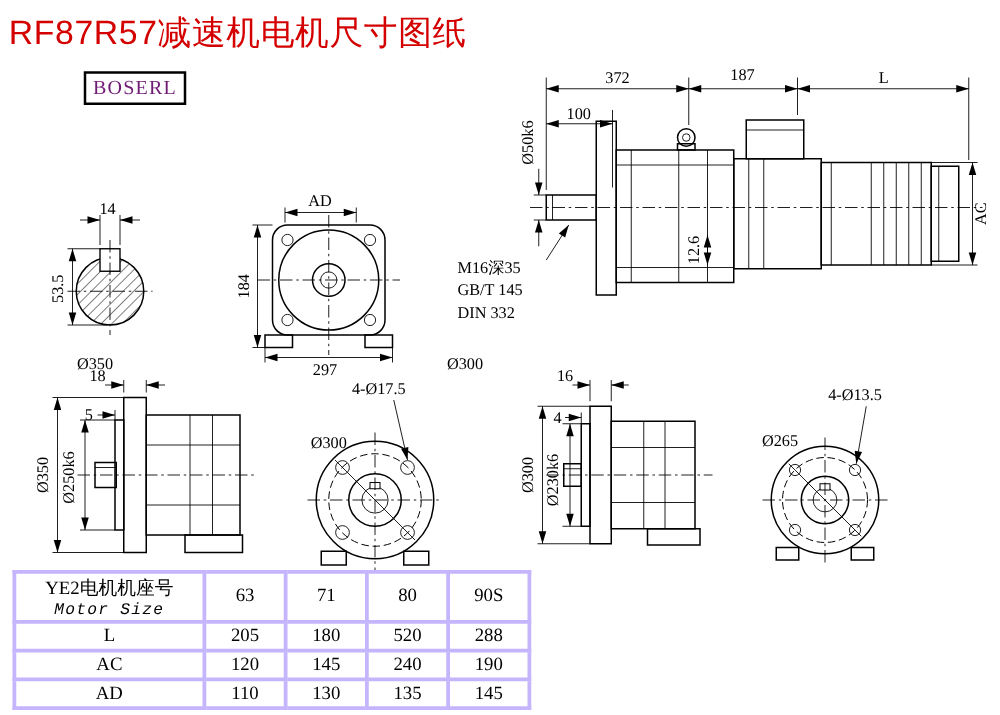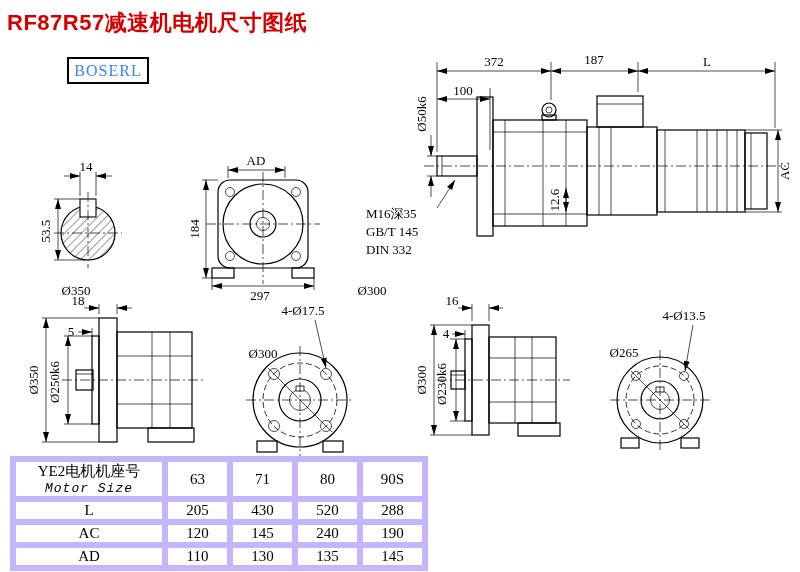--- a/index.html
+++ b/index.html
@@ -1,31 +1,31 @@
 <!DOCTYPE html>
 <html><head>
 <meta charset="utf-8">
 <style>
   * { margin:0; padding:0; box-sizing:border-box; }
   html,body { width:800px; height:572px; }
   body { background:#fff; font-family:"Liberation Serif", serif; position:relative; overflow:hidden; color:#000; }
   .title { position:absolute; left:7px; top:8px; font-family:"Liberation Sans", sans-serif;
-           font-size:22px; font-weight:bold; color:#d40000; letter-spacing:0.5px; }
+           font-size:27px; font-weight:normal; color:#d40000; letter-spacing:0.5px; }
   .logo { position:absolute; left:67px; top:57px; width:82px; height:27px; border:2px solid #000;
-          color:#3b82f6; font-size:16px; display:flex; align-items:center; justify-content:center;
+          color:#701a75; font-size:16px; display:flex; align-items:center; justify-content:center;
           letter-spacing:1px; font-family:"Liberation Serif", serif; }
   svg.drawing { position:absolute; left:0; top:0; }
   svg text { font-family:"Liberation Serif", serif; font-size:13px; fill:#000; stroke:none; }
   .ol { stroke:#000; fill:none; stroke-width:1.2; }
   .tl { stroke:#000; fill:none; stroke-width:0.7; }
   .cl { stroke:#000; fill:none; stroke-width:0.7; stroke-dasharray:10 3 2 3; }
   .dl { stroke:#000; fill:none; stroke-width:0.7; }
   .dd { stroke:#000; fill:none; stroke-width:0.8; stroke-dasharray:6 3; }
   table.spec { position:absolute; left:10px; top:456px; border-collapse:collapse; font-size:15px; table-layout:fixed; }
-  .spec th, .spec td { border:6px solid #c4b5fd; text-align:center; vertical-align:middle;
+  .spec th, .spec td { border:3px solid #c4b5fd; text-align:center; vertical-align:middle;
                        font-weight:normal; padding:0; height:23px; }
   .spec th.hdr { height:40px; }
   .mono { font-family:"Liberation Mono", monospace; font-size:13px; letter-spacing:1px;font-style:italic; }
 </style>
 </head>
 <body>
 
 <div class="title">RF87R57减速机电机尺寸图纸</div>
 <div class="logo">BOSERL</div>
 
@@ -275,21 +275,21 @@
       <div class="mono">Motor Size</div>
     </th>
     <th class="hdr">63</th>
     <th class="hdr">71</th>
     <th class="hdr">80</th>
     <th class="hdr">90S</th>
   </tr>
   <tr>
     <td>L</td>
     <td>205</td>
-    <td>430</td>
+    <td>180</td>
     <td>520</td>
     <td>288</td>
   </tr>
   <tr>
     <td>AC</td>
     <td>120</td>
     <td>145</td>
     <td>240</td>
     <td>190</td>
   </tr>

